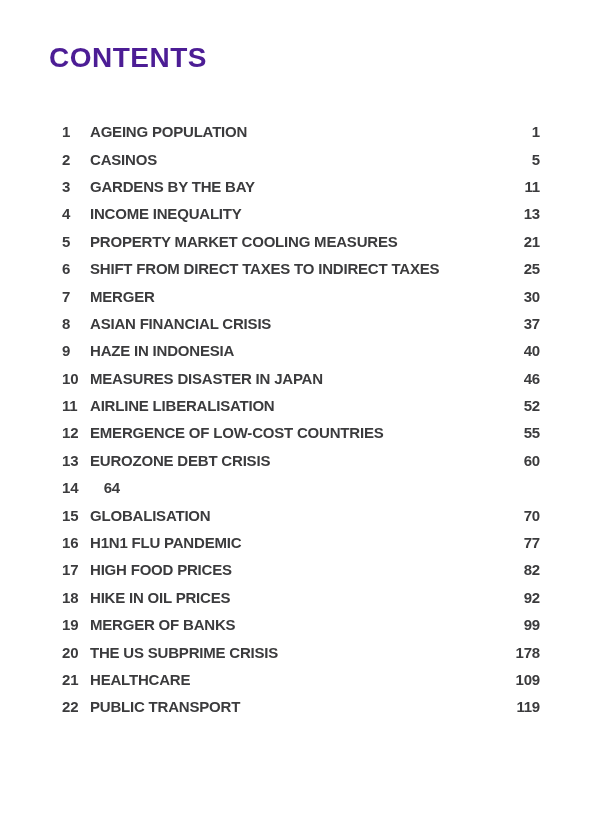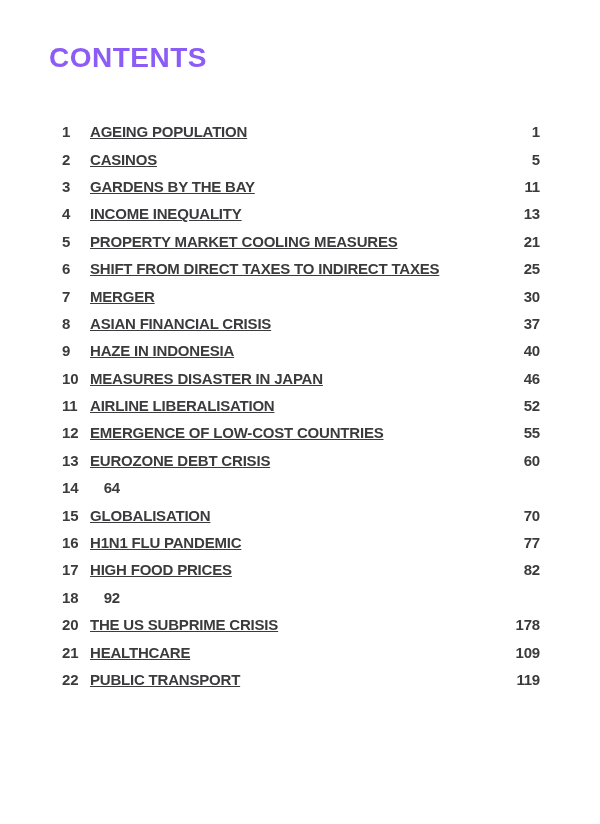--- a/index.html
+++ b/index.html
@@ -15,21 +15,21 @@
     font-family: "Liberation Sans", "DejaVu Sans", sans-serif;
     overflow: hidden;
   }
   .page-title {
     position: absolute;
     left: 49px;
     top: 42px;
     font-size: 28px;
     font-weight: bold;
     letter-spacing: 0.5px;
-    color: #8b5cf6;
+    color: #4c1d95;
   }
   .toc {
     position: absolute;
     left: 62px;
     right: 60px;
     top: 118px;
   }
   .toc-row {
     display: flex;
     align-items: center;
@@ -41,21 +41,20 @@
   }
   .toc-num {
     width: 28px;
     flex: 0 0 28px;
   }
   .toc-title {
     flex: 1 1 auto;
     padding-right: 12px;
     white-space: nowrap;
     overflow: hidden;
-    text-decoration: underline;
   }
   .toc-page {
     flex: 0 0 auto;
     min-width: 30px;
     text-align: right;
   }
 </style>
 </head>
 <body>
 
@@ -159,23 +158,29 @@
   </div>
 
   <div class="toc-row">
     <span class="toc-num">17</span>
     <span class="toc-title">HIGH FOOD PRICES</span>
     <span class="toc-page">82</span>
   </div>
 
   <div class="toc-row">
     <span class="toc-num">18</span>
+    <span class="toc-title">HIKE IN OIL PRICES</span>
     <span class="toc-page">92</span>
   </div>
 
+  <div class="toc-row">
+    <span class="toc-num">19</span>
+    <span class="toc-title">MERGER OF BANKS</span>
+    <span class="toc-page">99</span>
+  </div>
 
   <div class="toc-row">
     <span class="toc-num">20</span>
     <span class="toc-title">THE US SUBPRIME CRISIS</span>
     <span class="toc-page">178</span>
   </div>
 
   <div class="toc-row">
     <span class="toc-num">21</span>
     <span class="toc-title">HEALTHCARE</span>

